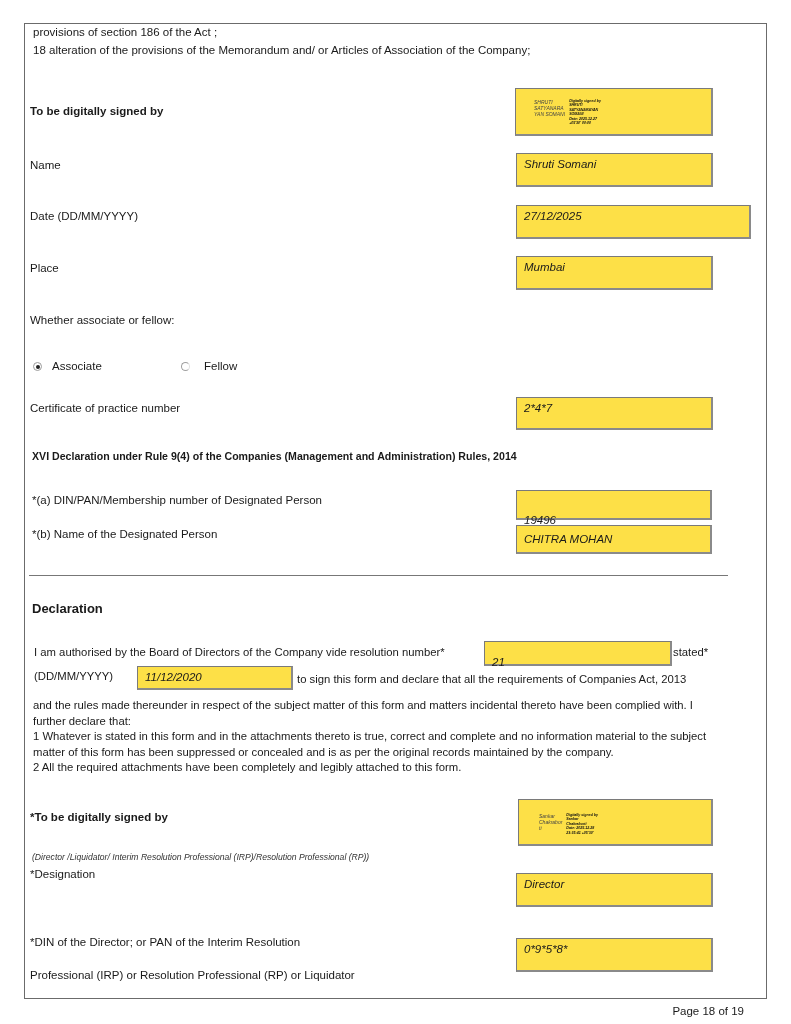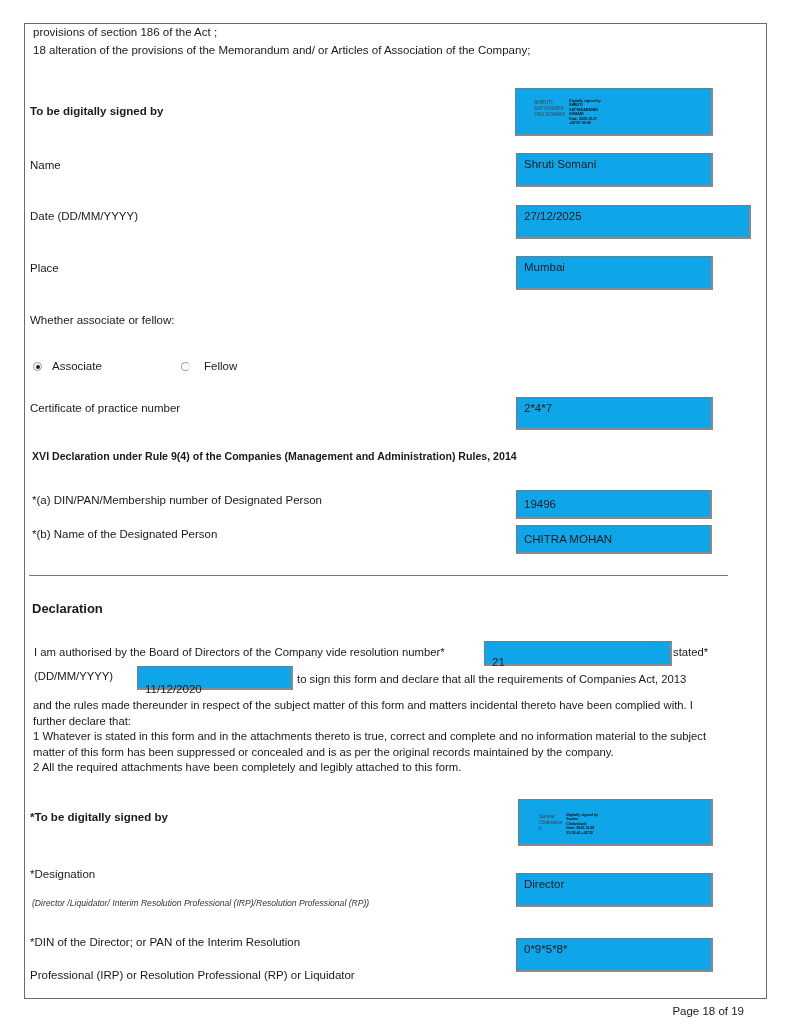--- a/index.html
+++ b/index.html
@@ -10,22 +10,23 @@
     }
     .frame {
       position: absolute; left: 24px; top: 23px; width: 743px; height: 976px;
       border: 1px solid #6b6b6b; box-sizing: border-box;
     }
     .abs { position: absolute; white-space: nowrap; }
     .bold { font-weight: bold; }
     .field {
       position: absolute; box-sizing: border-box;
       border: 1px solid #7a7a7a; border-bottom: 2px solid #8a8a8a; border-right: 2px solid #8a8a8a;
-      background: #0ea5e9; font-size: 11.5px; padding: 4px 7px; color: #1a1a1a;
+      background: #fde047; font-size: 11.5px; padding: 4px 7px; color: #1a1a1a;
       white-space: nowrap;
+      font-style: italic;
     }
     .sigbox { padding: 0; }
     .sig-inner { position: absolute; display: flex; align-items: flex-start; gap: 4px; }
     .sig-name { font-size: 5px; line-height: 6px; color: #444; }
     .sig-meta { font-size: 3.6px; line-height: 4.4px; color: #111; font-weight: bold; }
     .radio {
       position: absolute; width: 9px; height: 9px; border-radius: 50%;
       box-sizing: border-box; border: 1px solid #9a9a9a; background: #fff;
     }
     .radio.checked::after {
@@ -78,32 +79,32 @@
 <span class="radio checked" style="left:33px; top:362px;"></span>
 <div class="abs" style="left:52px; top:360px;">Associate</div>
 <span class="radio unchecked" style="left:181px; top:362px;"></span>
 <div class="abs" style="left:204px; top:360px;">Fellow</div>
 
 <div class="abs" style="left:30px; top:402px;">Certificate of practice number</div>
 <div class="field" style="left:516px; top:397px; width:197px; height:33px;">2*4*7</div>
 
 <div class="abs bold" style="left:32px; top:450px; font-size:10.6px;">XVI Declaration under Rule 9(4) of the Companies (Management and Administration) Rules, 2014</div>
 <div class="abs" style="left:32px; top:494px;">*(a) DIN/PAN/Membership number of Designated Person</div>
-<div class="field" style="left:516px; top:490px; width:196px; height:29px; padding-top:7px;">19496</div>
+<div class="field" style="left:516px; top:490px; width:196px; height:29px; padding-top:23px;">19496</div>
 <div class="abs" style="left:32px; top:528px;">*(b) Name of the Designated Person</div>
 <div class="field" style="left:516px; top:525px; width:196px; height:29px; padding-top:7px;">CHITRA MOHAN</div>
 
 <div class="hr"></div>
 
 <div class="abs bold" style="left:32px; top:601px; font-size:13px;">Declaration</div>
 <div class="abs" style="left:34px; top:646px; font-size:11.3px;">I am authorised by the Board of Directors of the Company vide resolution number*</div>
 <div class="field" style="left:484px; top:641px; width:188px; height:25px; padding-top:14px;">21</div>
 <div class="abs" style="left:673px; top:646px; font-size:11.3px;">stated*</div>
 <div class="abs" style="left:34px; top:670px; font-size:11.3px;">(DD/MM/YYYY)</div>
-<div class="field" style="left:137px; top:666px; width:156px; height:24px; padding-top:16px;">11/12/2020</div>
+<div class="field" style="left:137px; top:666px; width:156px; height:24px; padding-top:4px;">11/12/2020</div>
 <div class="abs" style="left:297px; top:673px; font-size:11.3px;">to sign this form and declare that all the requirements of Companies Act, 2013</div>
 
 <div class="para" style="top:698px;">and the rules made thereunder in respect of the subject matter of this form and matters incidental thereto have been complied with. I further declare that:</div>
 <div class="para" style="top:729px;">1 Whatever is stated in this form and in the attachments thereto is true, correct and complete and no information material to the subject matter of this form has been suppressed or concealed and is as per the original records maintained by the company.</div>
 <div class="para" style="top:760px;">2 All the required attachments have been completely and legibly attached to this form.</div>
 
 <div class="abs bold" style="left:30px; top:811px;">*To be digitally signed by</div>
 <div class="field sigbox" style="left:518px; top:799px; width:195px; height:47px;">
   <div class="sig-inner" style="left:20px; top:13px;">
     <div class="sig-name">
@@ -115,20 +116,20 @@
       <div>Digitally signed by</div>
       <div>Sankar</div>
       <div>Chakraborti</div>
       <div>Date: 2025.12.28</div>
       <div>23:35:41 +05'30'</div>
     </div>
   </div>
 </div>
 
 <div class="abs" style="left:30px; top:868px;">*Designation</div>
-<div class="abs italic-note" style="left:32px; top:898px;">(Director /Liquidator/ Interim Resolution Professional (IRP)/Resolution Professional (RP))</div>
+<div class="abs italic-note" style="left:32px; top:852px;">(Director /Liquidator/ Interim Resolution Professional (IRP)/Resolution Professional (RP))</div>
 <div class="field" style="left:516px; top:873px; width:197px; height:34px;">Director</div>
 
 <div class="abs" style="left:30px; top:936px;">*DIN of the Director; or PAN of the Interim Resolution</div>
 <div class="abs" style="left:30px; top:952px;margin-top:17px;">Professional (IRP) or Resolution Professional (RP) or Liquidator</div>
 <div class="field" style="left:516px; top:938px; width:197px; height:34px;">0*9*5*8*</div>
 
 <div class="page-num">Page 18 of 19</div>
 
 </body></html>

